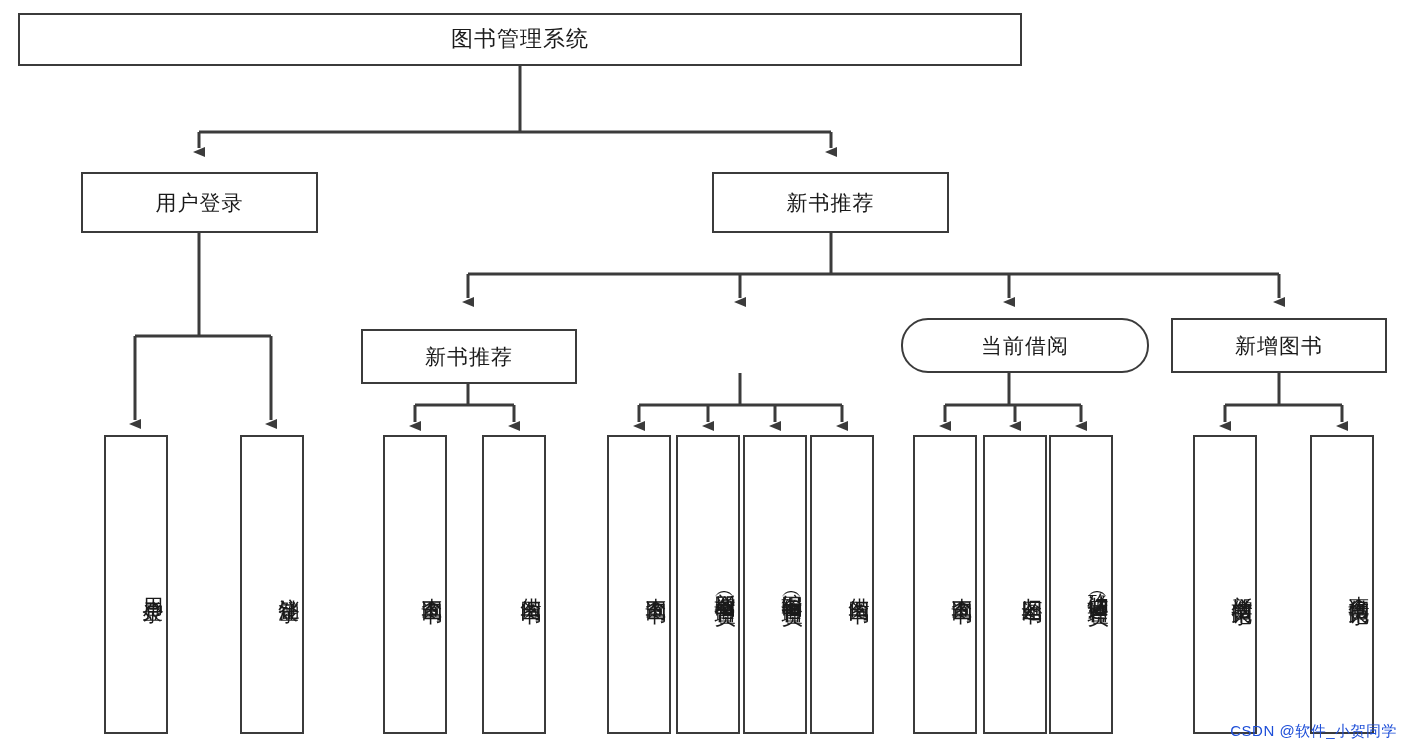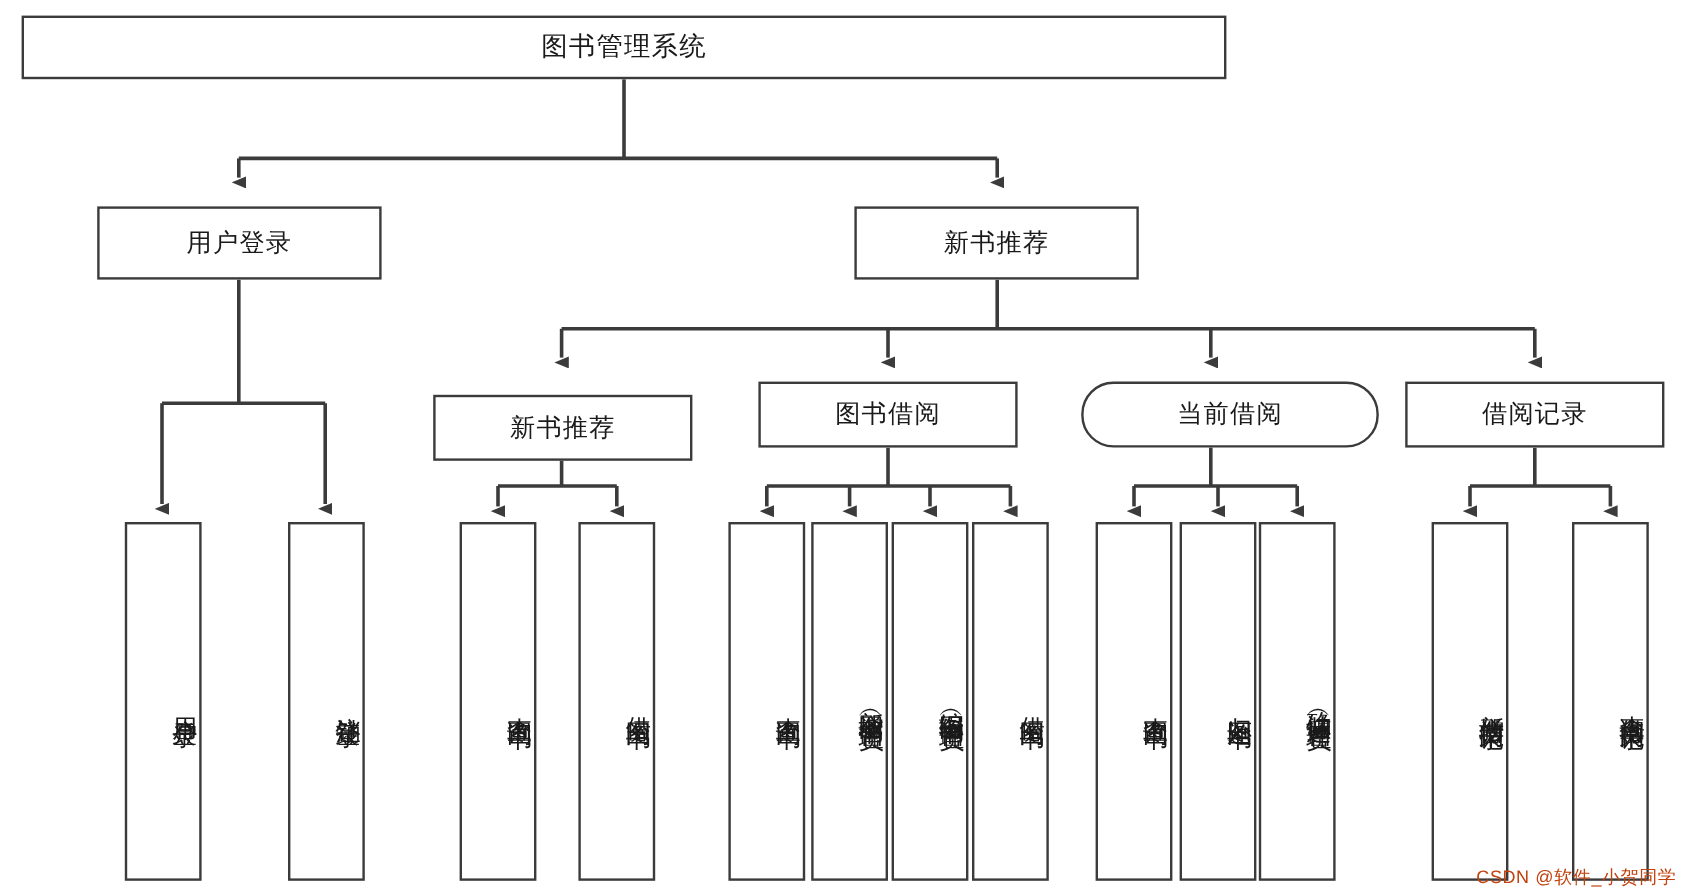--- a/index.html
+++ b/index.html
@@ -58,21 +58,21 @@
     display: block;
   }
   #root-node {
     font-size: 22px;
   }
   #watermark {
     position: absolute;
     right: 8px;
     bottom: 6px;
     font-size: 15px;
-    color: #c2410c;
+    color: #1d4ed8;
     letter-spacing: 0.5px;
     white-space: nowrap;
     user-select: none;
   }
 </style>
 </head>
 <body>
 
 <div id="canvas">
 
@@ -135,30 +135,27 @@
   </div>
 
   <div class="node horiz" style="left:712px; top:172px; width:237px; height:61px;">
     <span>新书推荐</span>
   </div>
 
   <div class="node horiz" style="left:361px; top:318px; width:216px; height:55px;margin-top:11px;">
     <span>新书推荐</span>
   </div>
 
-  <div class="node horiz" style="left:632px; top:318px; width:216px; height:55px;">
-    <span>图书借阅</span>
-  </div>
 
   <div class="node horiz" style="left:901px; top:318px; width:248px; height:55px;border-radius:27px;">
     <span>当前借阅</span>
   </div>
 
   <div class="node horiz" style="left:1171px; top:318px; width:216px; height:55px;">
-    <span>借阅记录</span>
+    <span>新增图书</span>
   </div>
 
   <div class="node vert" style="left:104px; top:435px; width:64px; height:299px;">
     <span class="vtext">用户登录</span>
   </div>
 
   <div class="node vert" style="left:240px; top:435px; width:64px; height:299px;">
     <span class="vtext">注销登录</span>
   </div>
 

